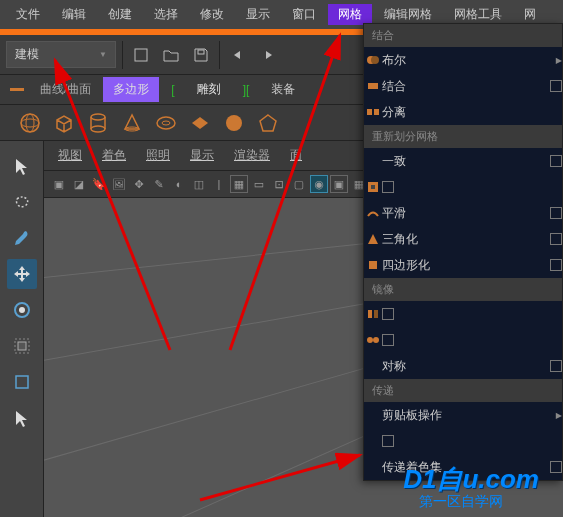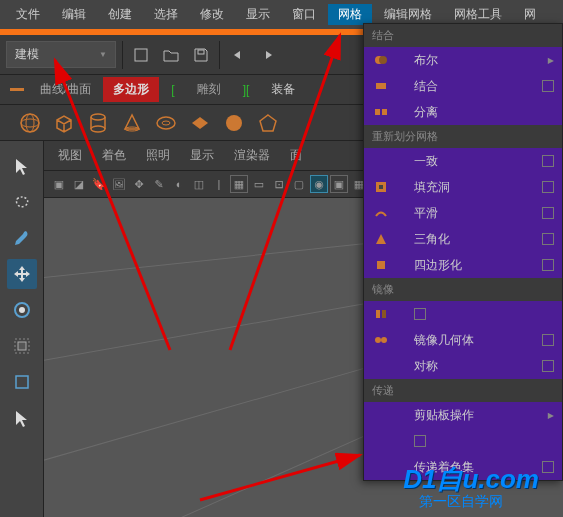--- a/index.html
+++ b/index.html
@@ -1,48 +1,48 @@
 <!DOCTYPE html>
 <html><head>
 <meta charset="utf-8">
 <style>
   * { box-sizing: border-box; margin: 0; padding: 0; font-family: "Microsoft YaHei", sans-serif; }
   body { background: #444; width: 563px; height: 517px; overflow: hidden; color: #ccc; font-size: 12px; position: relative; }
   .menubar { background: #444; display: flex; gap: 2px; padding: 4px 6px; border-bottom: 6px solid #f97316; }
   .menubar .item { padding: 2px 10px; cursor: pointer; }
-  .menubar .item.active { background: #0369a1; color: #fff; }
+  .menubar .item.active { background: #6d28d9; color: #fff; }
   .toolbar-row { background: #3a3a3a; display: flex; align-items: center; padding: 4px 6px; gap: 6px; border-bottom: 1px solid #222; height: 40px; }
   .mode-select { background: #4a4a4a; border: 1px solid #555; padding: 4px 8px; width: 110px; display: flex; justify-content: space-between; align-items: center; cursor: pointer; }
   .mode-select .arrow { font-size: 8px; color: #888; }
   .divider-v { width: 1px; background: #222; height: 28px; }
   .tb-btn { width: 24px; height: 24px; display: flex; align-items: center; justify-content: center; color: #bbb; cursor: pointer; }
   .tabs-row { background: #3a3a3a; display: flex; align-items: center; padding: 2px 6px; gap: 2px; border-bottom: 1px solid #222; height: 30px; }
   .tab { padding: 4px 10px; color: #aaa; cursor: pointer; }
-  .tab.active { background: #b91c1c; color: #ddd; font-weight: bold; }
+  .tab.active { background: #8b5cf6; color: #ddd; }
   .tab.green { color: #2dbb2d; }
   .curve-ind { display: flex; align-items: center; gap: 4px; padding: 0 4px; }
   .curve-ind .bar { width: 14px; height: 3px; background: #cc7832; }
   .prim-row { background: #3a3a3a; display: flex; align-items: center; gap: 10px; padding: 6px 18px; border-bottom: 1px solid #222; height: 36px; }
   .prim { width: 24px; height: 24px; display: flex; align-items: center; justify-content: center; cursor: pointer; }
   .main-area { position: relative; display: flex; height: calc(517px - 25px - 40px - 30px - 36px); }
   .left-tools { width: 44px; background: #444; display: flex; flex-direction: column; align-items: center; gap: 6px; padding-top: 10px; border-right: 1px solid #222; }
   .tool { width: 30px; height: 30px; display: flex; align-items: center; justify-content: center; cursor: pointer; border-radius: 2px; }
   .tool.blue { background: #2a5a7a; }
   .viewport-wrap { flex: 1; background: #3a3a3a; position: relative; }
-  .vp-tabs { display: flex; gap: 4px; padding: 4px 6px; background: #3a3a3a; border-bottom: 1px solid #222; }
+  .vp-tabs { display: flex; gap: 4px; padding: 4px 6px; background: #3a3a3a; border-bottom: 1px solid #222; text-decoration: underline; }
   .vp-tab { padding: 2px 8px; color: #aaa; cursor: pointer; }
   .vp-icons { display: flex; gap: 2px; padding: 4px 6px; background: #3a3a3a; border-bottom: 1px solid #222; }
   .vp-ico { width: 18px; height: 18px; display: flex; align-items: center; justify-content: center; color: #999; cursor: pointer; font-size: 11px; }
   .vp-ico.box { border: 1px solid #666; }
   .vp-ico.cyan { background: #1a4a5a; border: 1px solid #3a8aaa; }
   .canvas { position: relative; flex: 1; background: #565656; height: 320px; overflow: hidden; }
   .grid-line { position: absolute; background: #6a6a6a; height: 1px; }
-  .dropdown { position: absolute; top: 23px; right: 0; width: 200px; background: #4c1d95; border: 1px solid #222; z-index: 10; box-shadow: -2px 2px 8px rgba(0,0,0,0.5); }
+  .dropdown { position: absolute; top: 23px; right: 0; width: 200px; background: #0f172a; border: 1px solid #222; z-index: 10; box-shadow: -2px 2px 8px rgba(0,0,0,0.5); }
   .dd-section { background: #3a3a3a; padding: 4px 8px; color: #888; font-size: 11px; }
-  .dd-item { display: flex; align-items: center; padding: 4px 8px; gap: 24px; cursor: pointer; }
+  .dd-item { display: flex; align-items: center; padding: 4px 0; gap: 0; cursor: pointer; }
   .dd-ico { width: 18px; height: 18px; display: flex; align-items: center; justify-content: center; font-size: 12px; }
   .dd-label { flex: 1; color: #ccc; }
   .dd-opt { width: 12px; height: 12px; border: 1px solid #777; }
   .dd-arrow { color: #888; font-size: 8px; }
   .right-strip { position: absolute; right: 0; top: 56px; width: 30px; background: #3a3a3a; display: flex; flex-direction: column; align-items: center; gap: 6px; padding-top: 4px; z-index: 5; }
   .rs-btn { width: 22px; height: 22px; display: flex; align-items: center; justify-content: center; cursor: pointer; color: #aaa; font-size: 11px; }
   .arrow-svg { position: absolute; pointer-events: none; z-index: 20; }
   .watermark { position: absolute; bottom: 20px; right: 24px; color: #0088ff; font-weight: bold; font-size: 26px; z-index: 15; font-style: italic; text-shadow: 1px 1px 0 #003366; }
   .watermark-sub { position: absolute; bottom: 6px; right: 60px; color: #0088ff; font-size: 14px; z-index: 15; }
 </style>
@@ -98,21 +98,21 @@
     </div>
 </div>
 
 <div class="tabs-row">
   <div class="curve-ind">
     <div class="bar"></div>
   </div>
   <div class="tab">曲线/曲面</div>
   <div class="tab active">多边形</div>
   <div class="tab green">[</div>
-  <div class="tab" style="color:#a3a3a3">雕刻</div>
+  <div class="tab" style="color:#e5e5e5">雕刻</div>
   <div class="tab green">][</div>
   <div class="tab" style="color:#ccc">装备</div>
 </div>
 
 <div class="prim-row">
   <div class="prim">
       <svg width="22" height="22">
         <circle cx="11" cy="11" r="9" fill="none" stroke="#cc7832" stroke-width="1.5"></circle>
         <ellipse cx="11" cy="11" rx="9" ry="4" fill="none" stroke="#cc7832"></ellipse>
         <ellipse cx="11" cy="11" rx="4" ry="9" fill="none" stroke="#cc7832"></ellipse>
@@ -292,21 +292,20 @@
     <span class="dd-label">一致</span>
     <span class="dd-opt"></span>
   </div>
   <div class="dd-item">
     <span class="dd-ico">
         <svg width="14" height="14">
           <rect x="2" y="2" width="10" height="10" fill="#cc7832"></rect>
           <rect x="5" y="5" width="4" height="4" fill="#444"></rect>
         </svg>
       </span>
-    <span class="dd-label">填充洞</span>
     <span class="dd-opt"></span>
   </div>
   <div class="dd-item">
     <span class="dd-ico">
         <svg width="14" height="14">
           <path d="M2 10 Q7 3 12 10" fill="none" stroke="#cc7832" stroke-width="2"></path>
         </svg>
       </span>
     <span class="dd-label">平滑</span>
     <span class="dd-opt"></span>
@@ -339,21 +338,20 @@
       </span>
     <span class="dd-opt"></span>
   </div>
   <div class="dd-item">
     <span class="dd-ico">
         <svg width="14" height="14">
           <circle cx="4" cy="7" r="3" fill="#cc7832"></circle>
           <circle cx="10" cy="7" r="3" fill="#cc7832"></circle>
         </svg>
       </span>
-    <span class="dd-label">镜像几何体</span>
     <span class="dd-opt"></span>
   </div>
   <div class="dd-item">
     <span class="dd-ico"></span>
     <span class="dd-label">对称</span>
     <span class="dd-opt"></span>
   </div>
   <div class="dd-section">传递</div>
   <div class="dd-item">
     <span class="dd-ico"></span>

